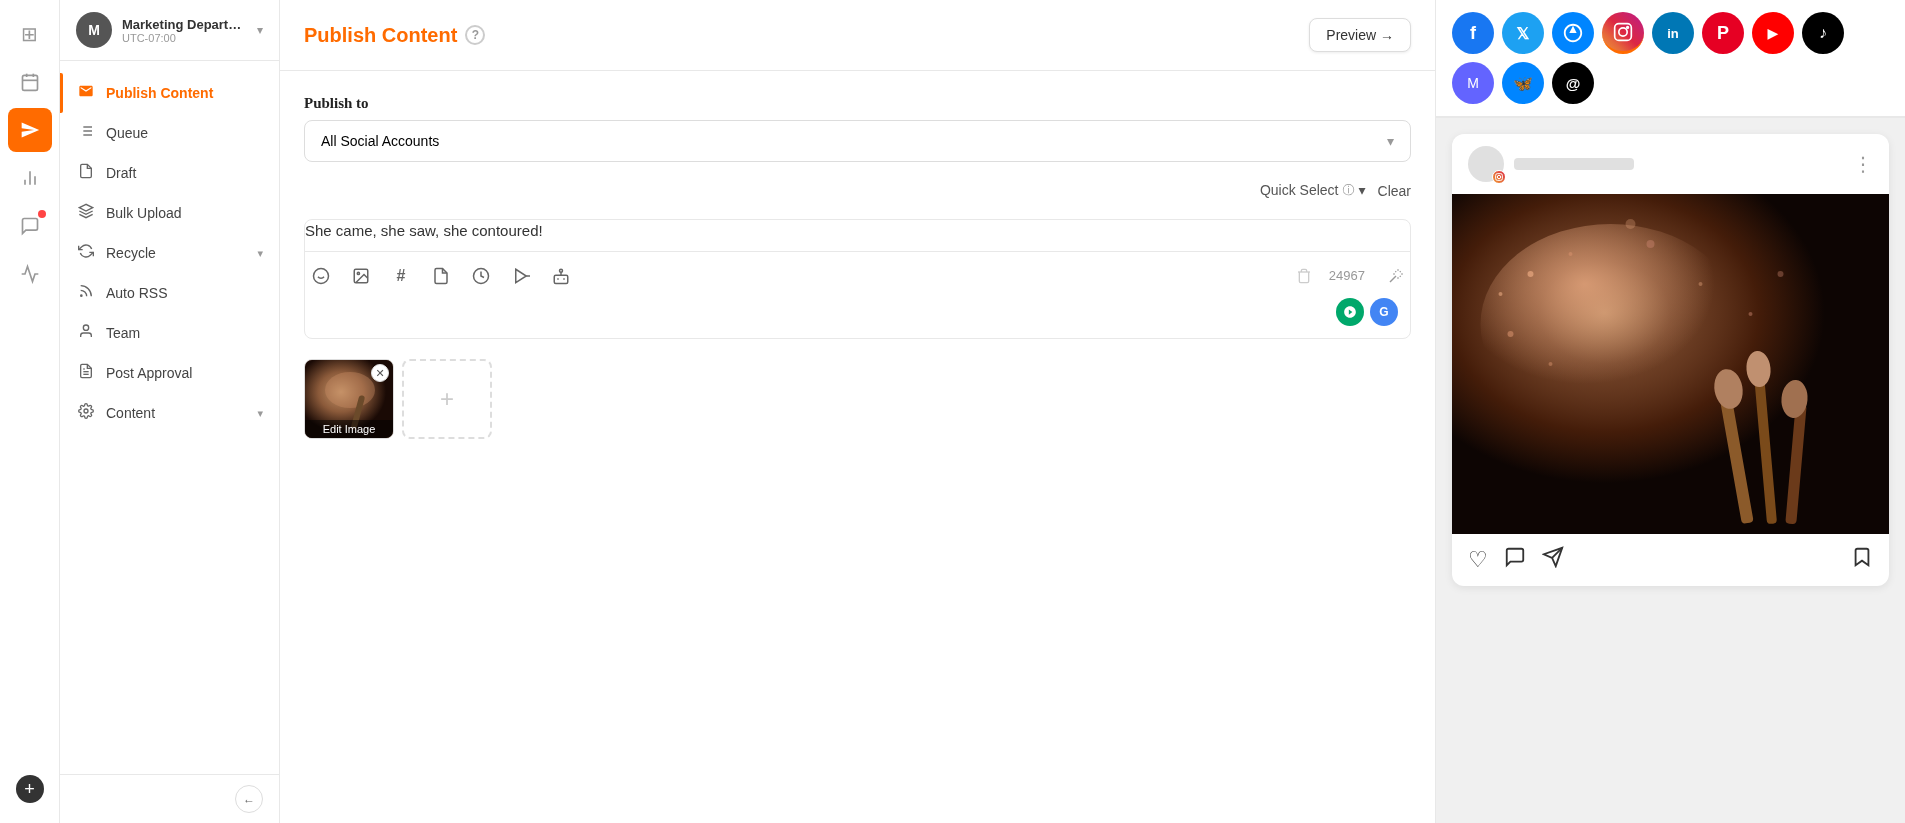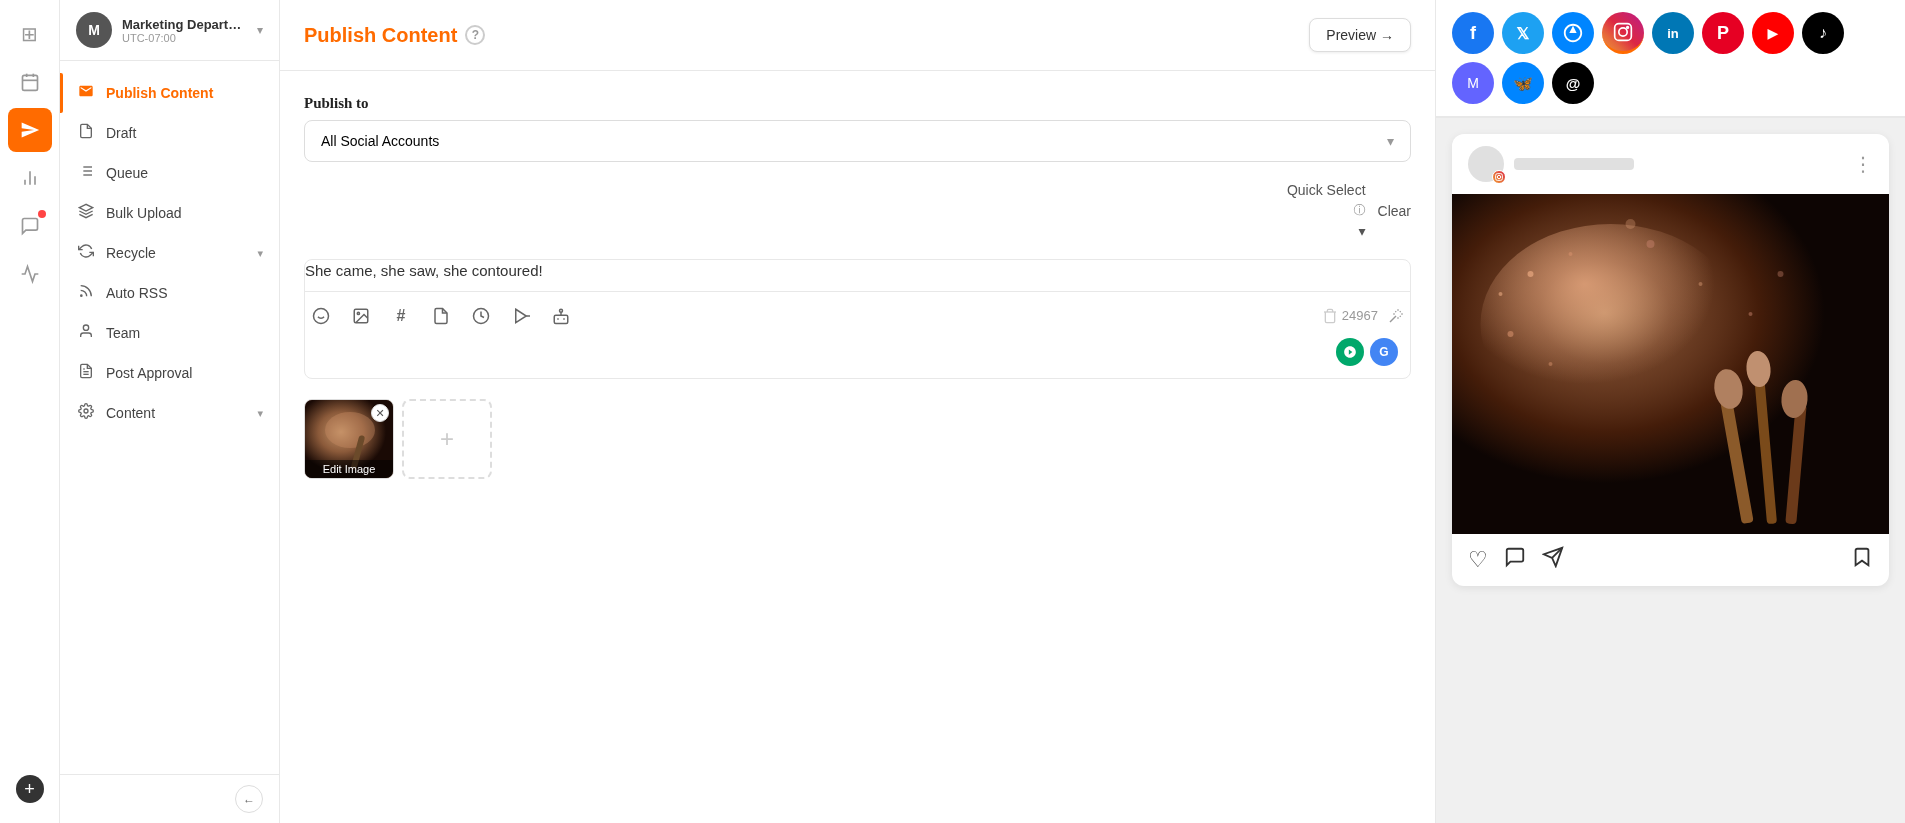--- a/index.html
+++ b/index.html
@@ -252,24 +252,23 @@
     .quick-select-bar {
       display: flex;
       align-items: center;
       justify-content: flex-end;
       gap: 12px;
       font-size: 14px;
     }
     .quick-select-text {
       color: #555;
       display: flex;
-      align-items: flex-end;
+      align-items: flex-start;
       gap: 4px;
       cursor: pointer;
-      flex-direction: column;
     }
     .clear-btn {
       color: #555;
       cursor: pointer;
       font-size: 14px;
     }
 
     .text-editor {
       border: 1px solid #e8e8e8;
       border-radius: 8px;
@@ -318,21 +317,21 @@
       justify-content: center;
       cursor: pointer;
       border-radius: 4px;
       color: #666;
       font-size: 16px;
     }
     .toolbar-right {
       margin-left: auto;
       display: flex;
       align-items: center;
-      gap: 4px;
+      gap: 17px;
       font-size: 14px;
       color: #999;
     }
     .char-count { color: #999; font-size: 13px; }
     .magic-icon {
       width: 28px;
       height: 28px;
       display: flex;
       align-items: center;
       justify-content: center;
@@ -570,38 +569,38 @@
       <span class="sidebar-item-icon">
         <svg width="16" height="16" viewBox="0 0 24 24" fill="#ff6b00">
             <path d="M20 4H4c-1.1 0-2 .9-2 2v12c0 1.1.9 2 2 2h16c1.1 0 2-.9 2-2V6c0-1.1-.9-2-2-2zm0 4l-8 5-8-5V6l8 5 8-5v2z"></path>
           </svg>
       </span>
       <span>Publish Content</span>
     </div>
     <div class="sidebar-item">
       <span class="sidebar-item-icon">
         <svg width="16" height="16" viewBox="0 0 24 24" fill="none" stroke="#666" stroke-width="2">
-            <path d="M14 2H6a2 2 0 0 0-2 2v16a2 2 0 0 0 2 2h12a2 2 0 0 0 2-2V8z"></path>
-            <polyline points="14 2 14 8 20 8"></polyline>
-          </svg>
-      </span>
-      <span>Draft</span>
-    </div>
-    <div class="sidebar-item">
-      <span class="sidebar-item-icon">
-        <svg width="16" height="16" viewBox="0 0 24 24" fill="none" stroke="#666" stroke-width="2">
             <line x1="8" y1="6" x2="21" y2="6"></line>
             <line x1="8" y1="12" x2="21" y2="12"></line>
             <line x1="8" y1="18" x2="21" y2="18"></line>
             <line x1="3" y1="6" x2="3.01" y2="6"></line>
             <line x1="3" y1="12" x2="3.01" y2="12"></line>
             <line x1="3" y1="18" x2="3.01" y2="18"></line>
           </svg>
       </span>
       <span>Queue</span>
+    </div>
+    <div class="sidebar-item">
+      <span class="sidebar-item-icon">
+        <svg width="16" height="16" viewBox="0 0 24 24" fill="none" stroke="#666" stroke-width="2">
+            <path d="M14 2H6a2 2 0 0 0-2 2v16a2 2 0 0 0 2 2h12a2 2 0 0 0 2-2V8z"></path>
+            <polyline points="14 2 14 8 20 8"></polyline>
+          </svg>
+      </span>
+      <span>Draft</span>
     </div>
     <div class="sidebar-item">
       <span class="sidebar-item-icon">
         <svg width="16" height="16" viewBox="0 0 24 24" fill="none" stroke="#666" stroke-width="2">
             <polygon points="12 2 2 7 12 12 22 7 12 2"></polygon>
             <polyline points="2 17 12 22 22 17"></polyline>
             <polyline points="2 12 12 17 22 12"></polyline>
           </svg>
       </span>
       <span>Bulk Upload</span>

